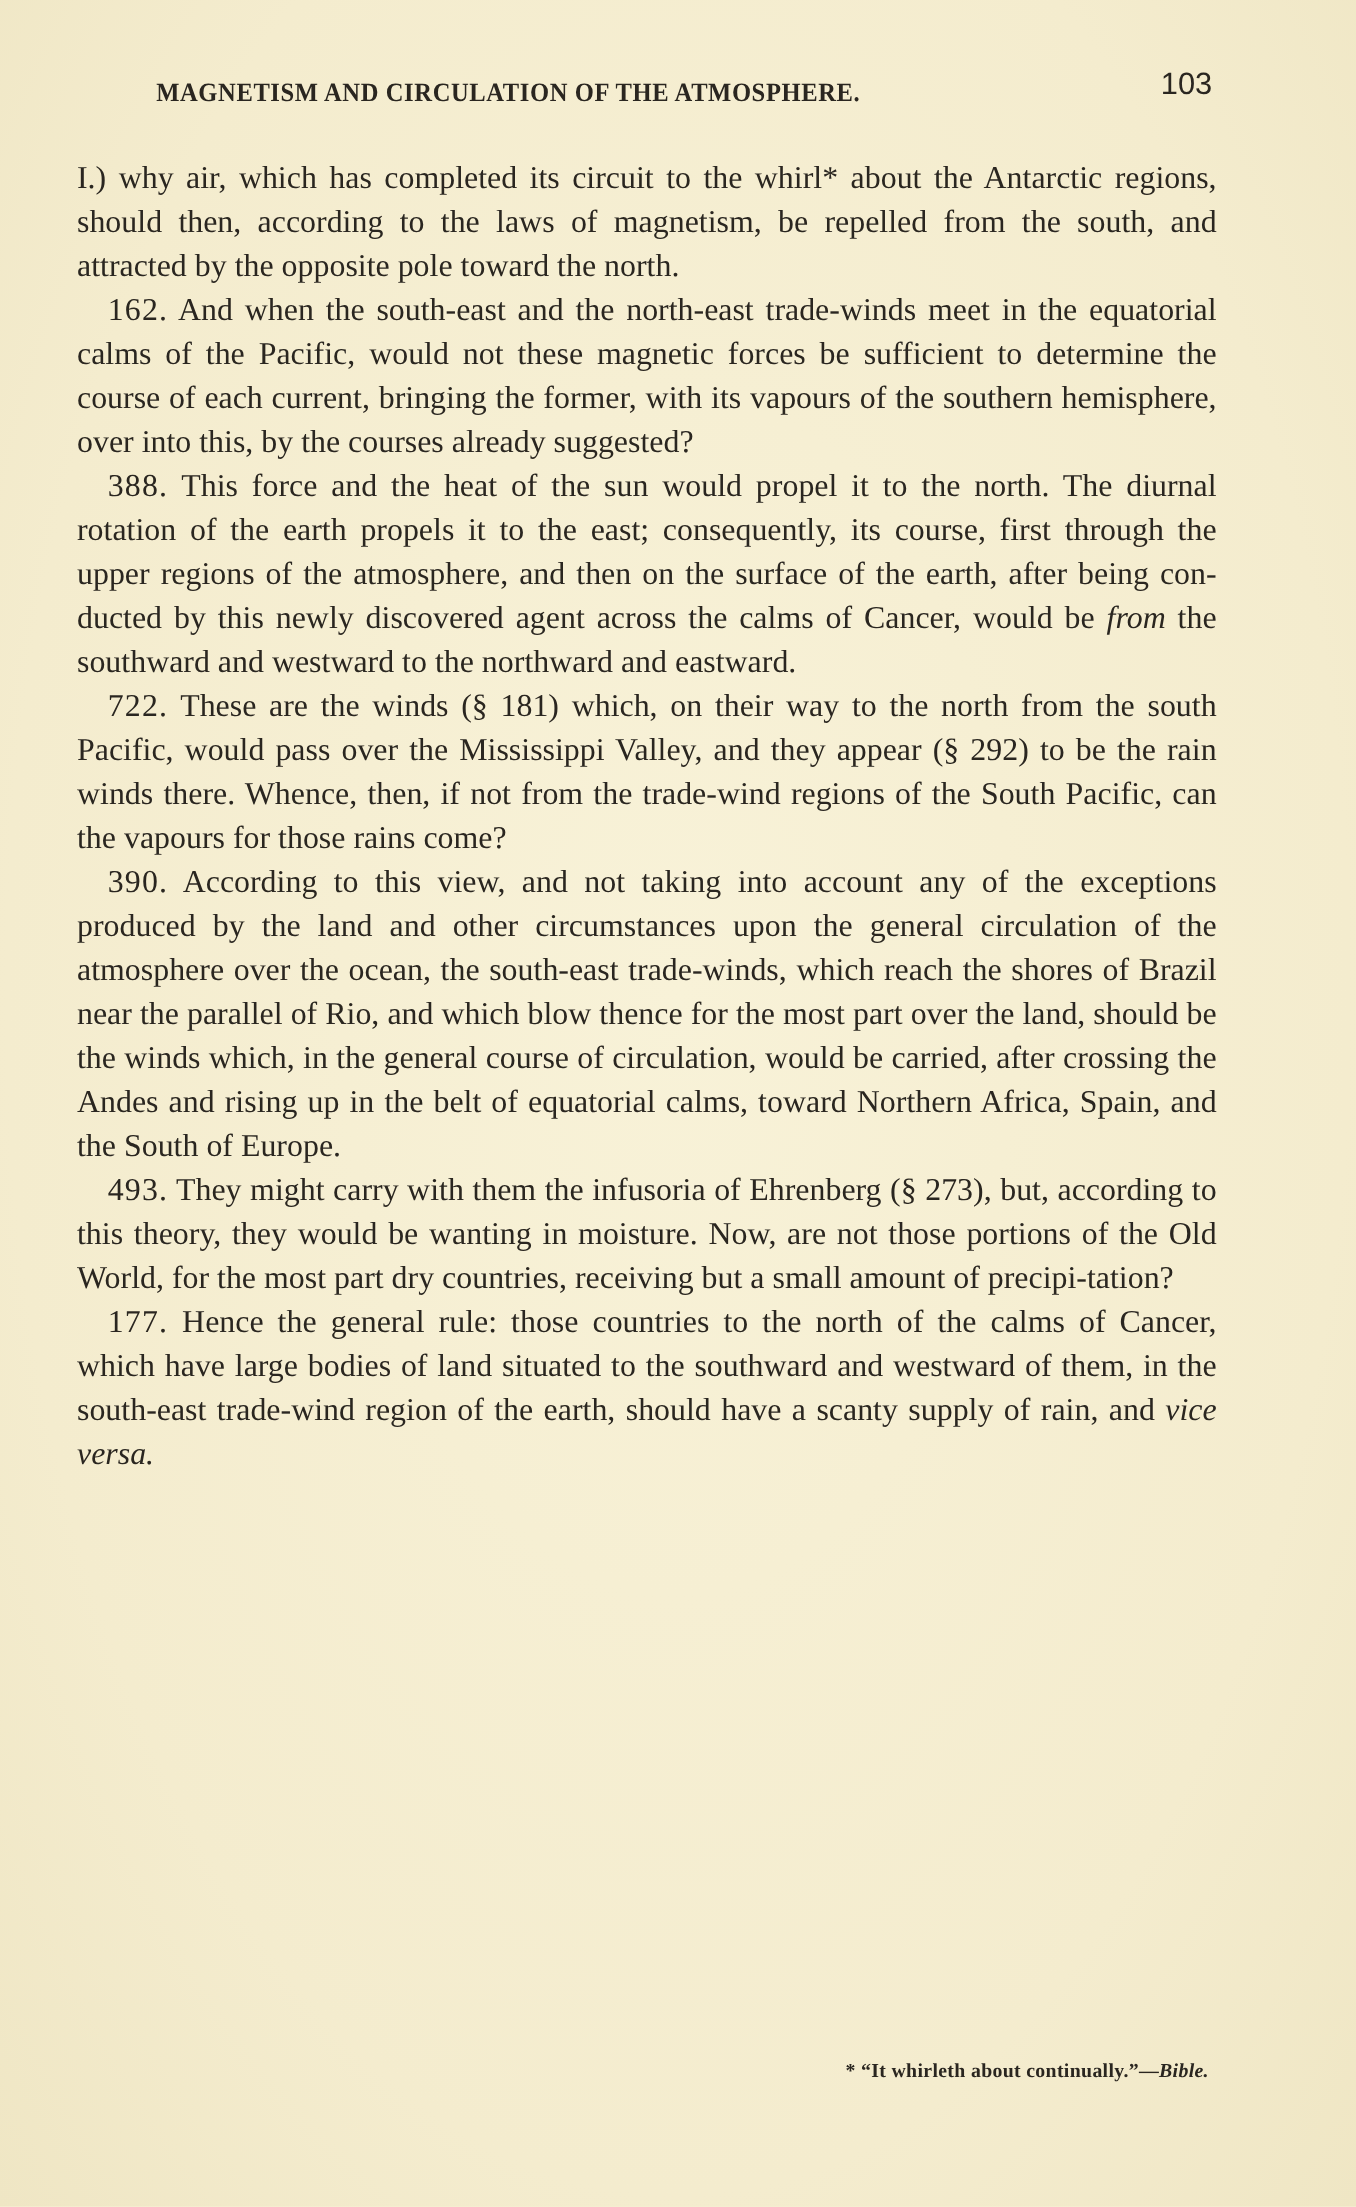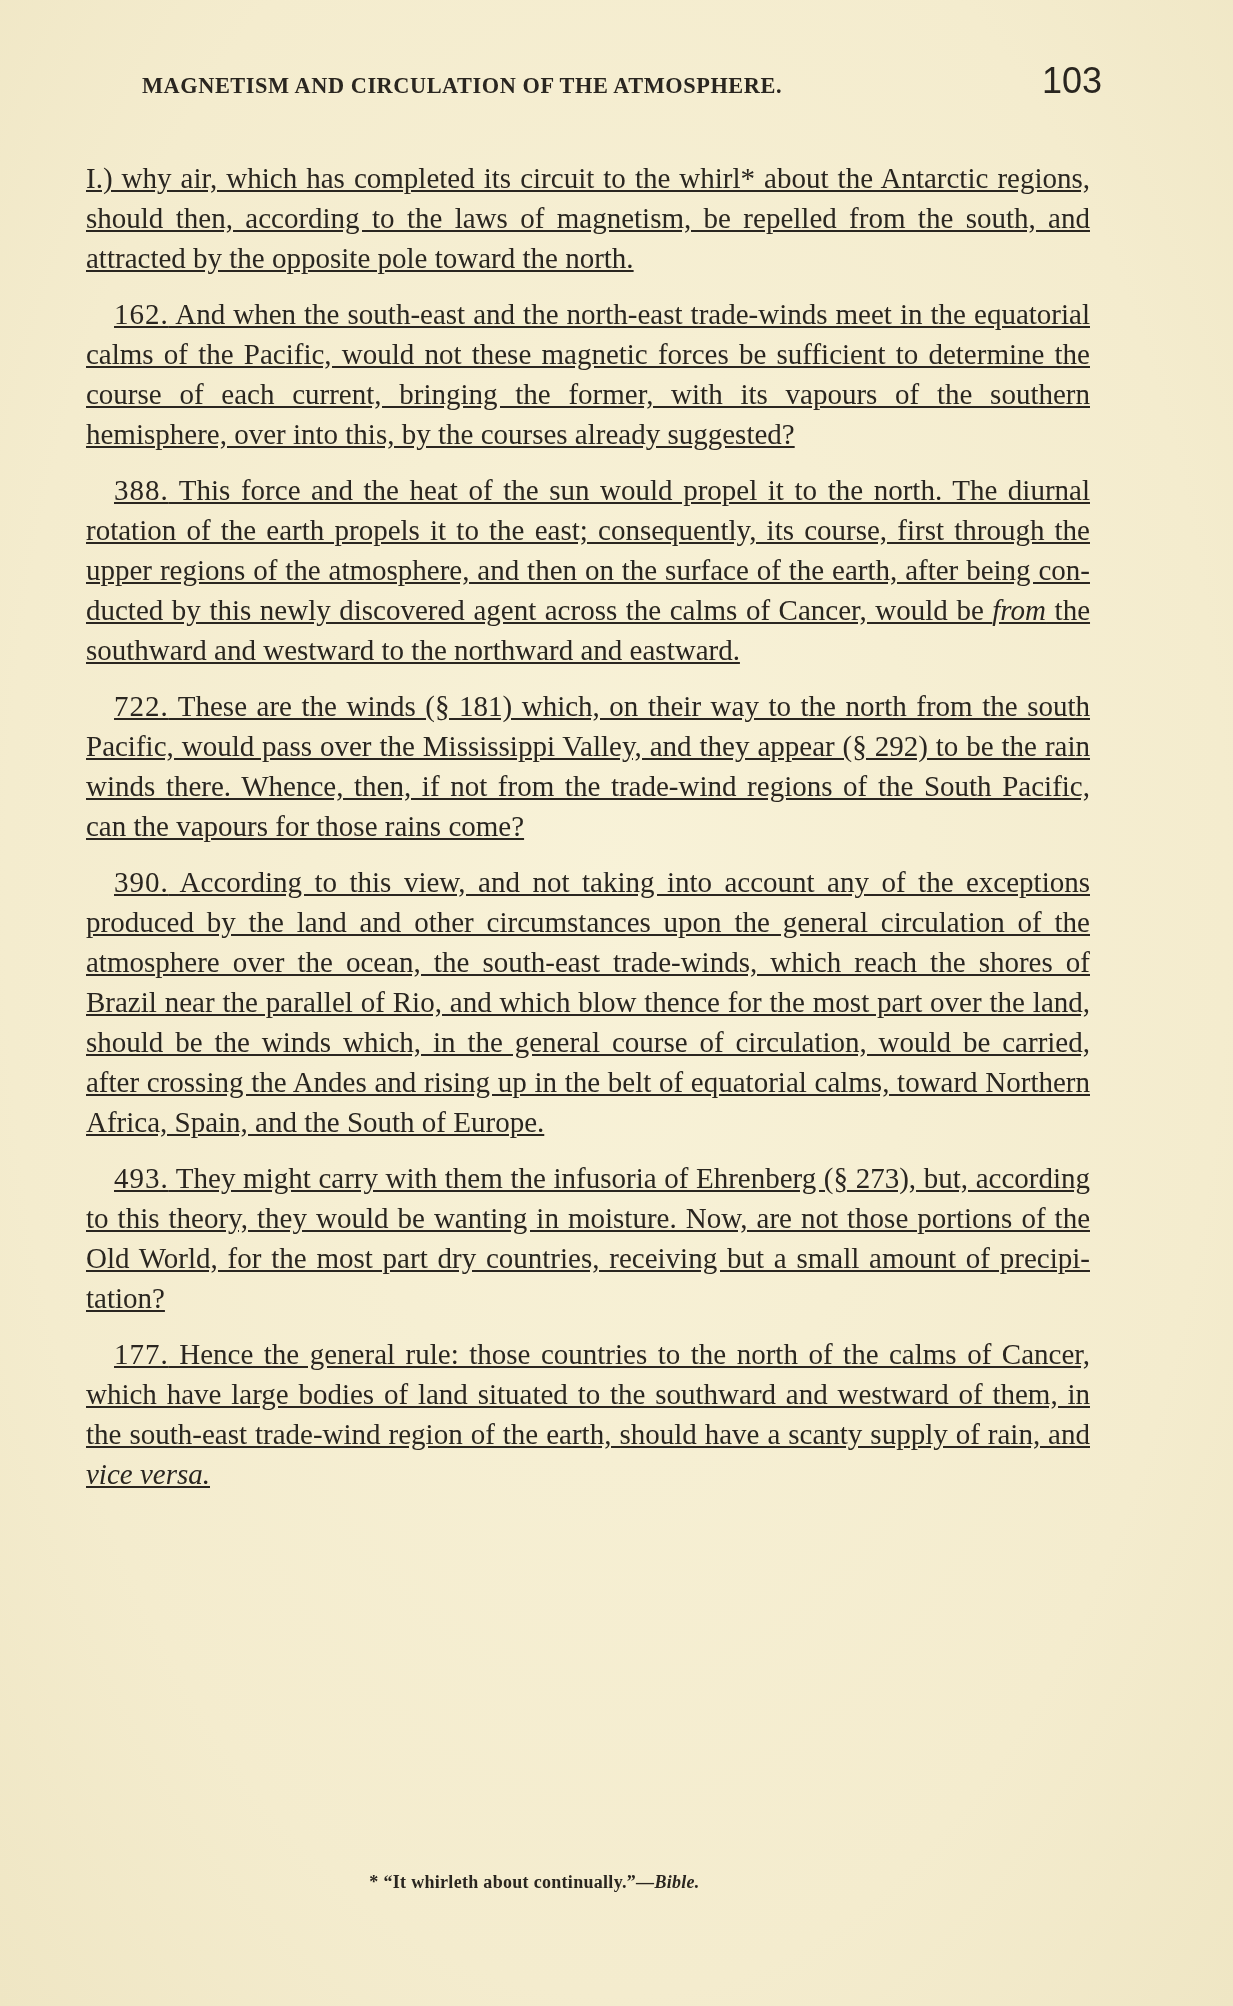--- a/index.html
+++ b/index.html
@@ -36,56 +36,56 @@
     letter-spacing: 0.6px;
     font-weight: bold;
     transform: scaleX(0.93);
     transform-origin: left center;
     white-space: nowrap;
   }
   .page-number {
     position: absolute;
     right: 0;
     top: 2px;
-    font-size: 36px;
+    font-size: 28px;
     font-family: "Liberation Sans", "DejaVu Sans", sans-serif;
     letter-spacing: 0px;
   }
   .body-text {
     position: absolute;
     left: 70px;
     top: 142px;
     width: 1036px;
     font-size: 29px;
     line-height: 40px;
     text-align: justify;
   }
   .para {
-    margin: 16px;
+    margin: 0;
     text-indent: 0;
-    text-decoration: underline;
   }
   .para.numbered {
     text-indent: 28px;
   }
   .para-num {
     letter-spacing: 1px;
   }
   em {
     font-style: italic;
   }
   .footnote {
     position: absolute;
     left: 0;
     width: 1069px;
     top: 1872px;
-    text-align: center;
+    text-align: right;
     font-size: 18px;
     font-weight: bold;
     letter-spacing: 0.3px;
+    padding-left: 30px;
   }
   .footnote em {
     font-style: italic;
   }
 </style>
 </head>
 <body>
 
 <div class="page">
 

